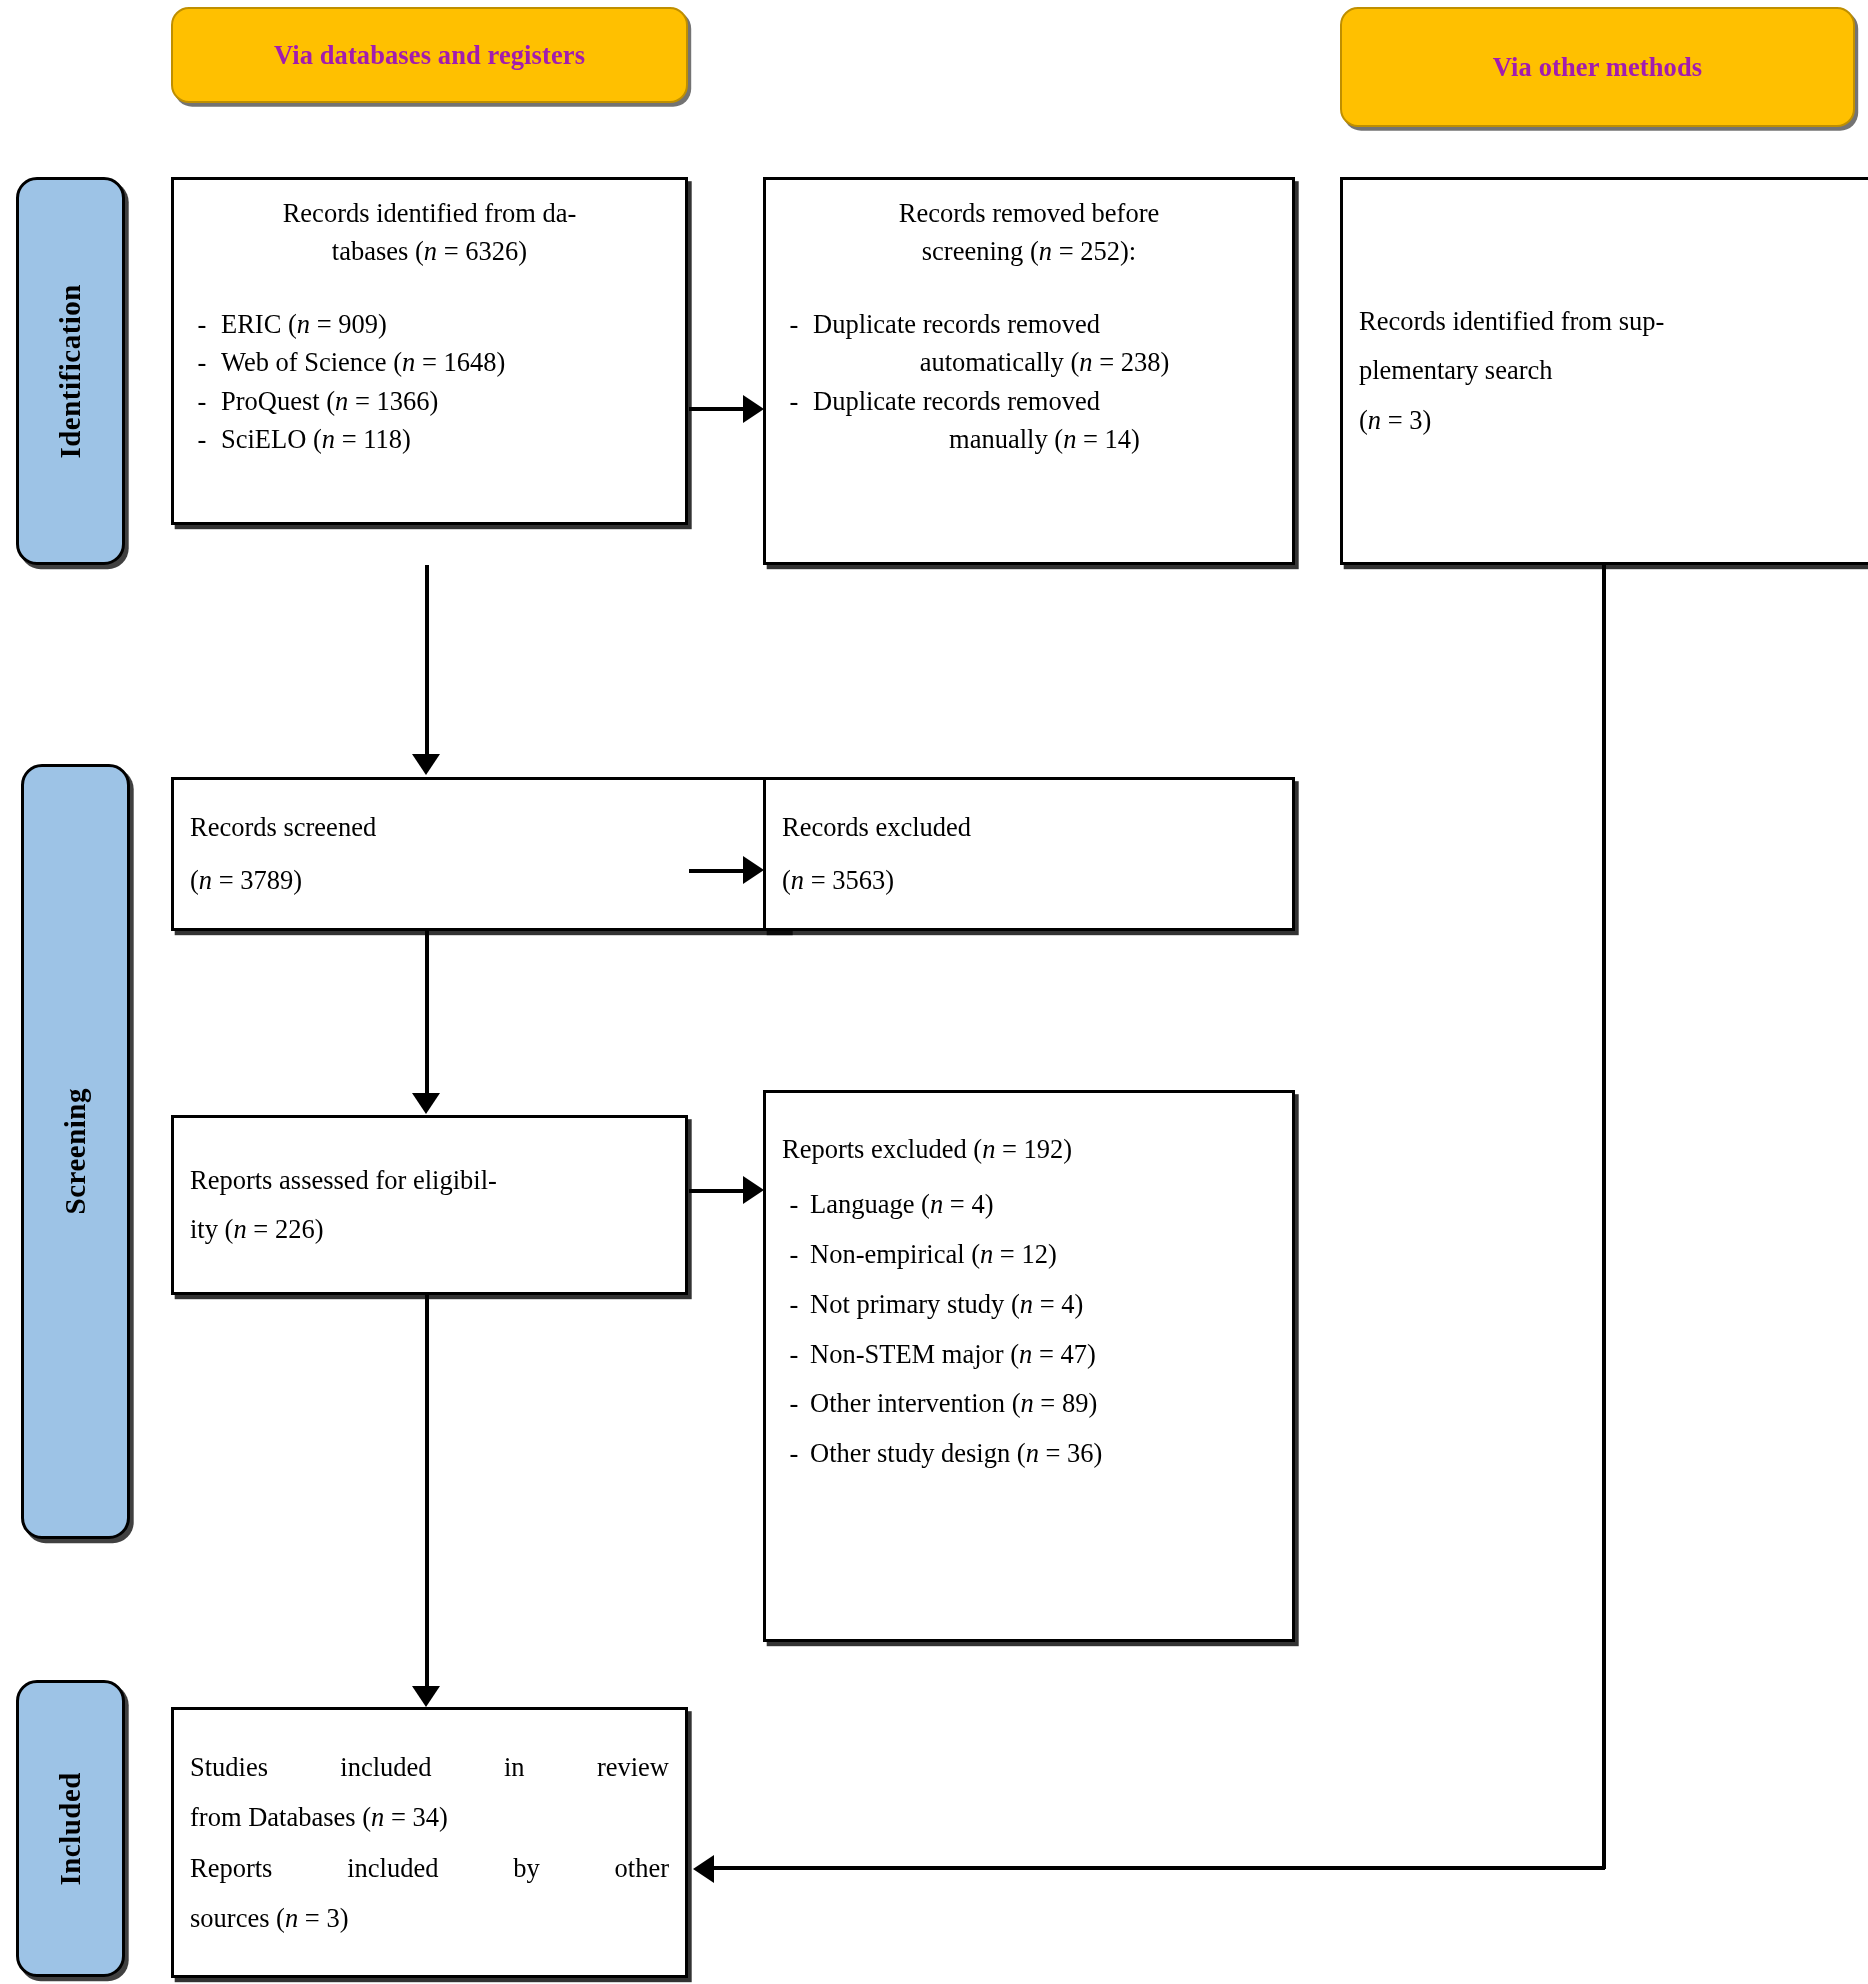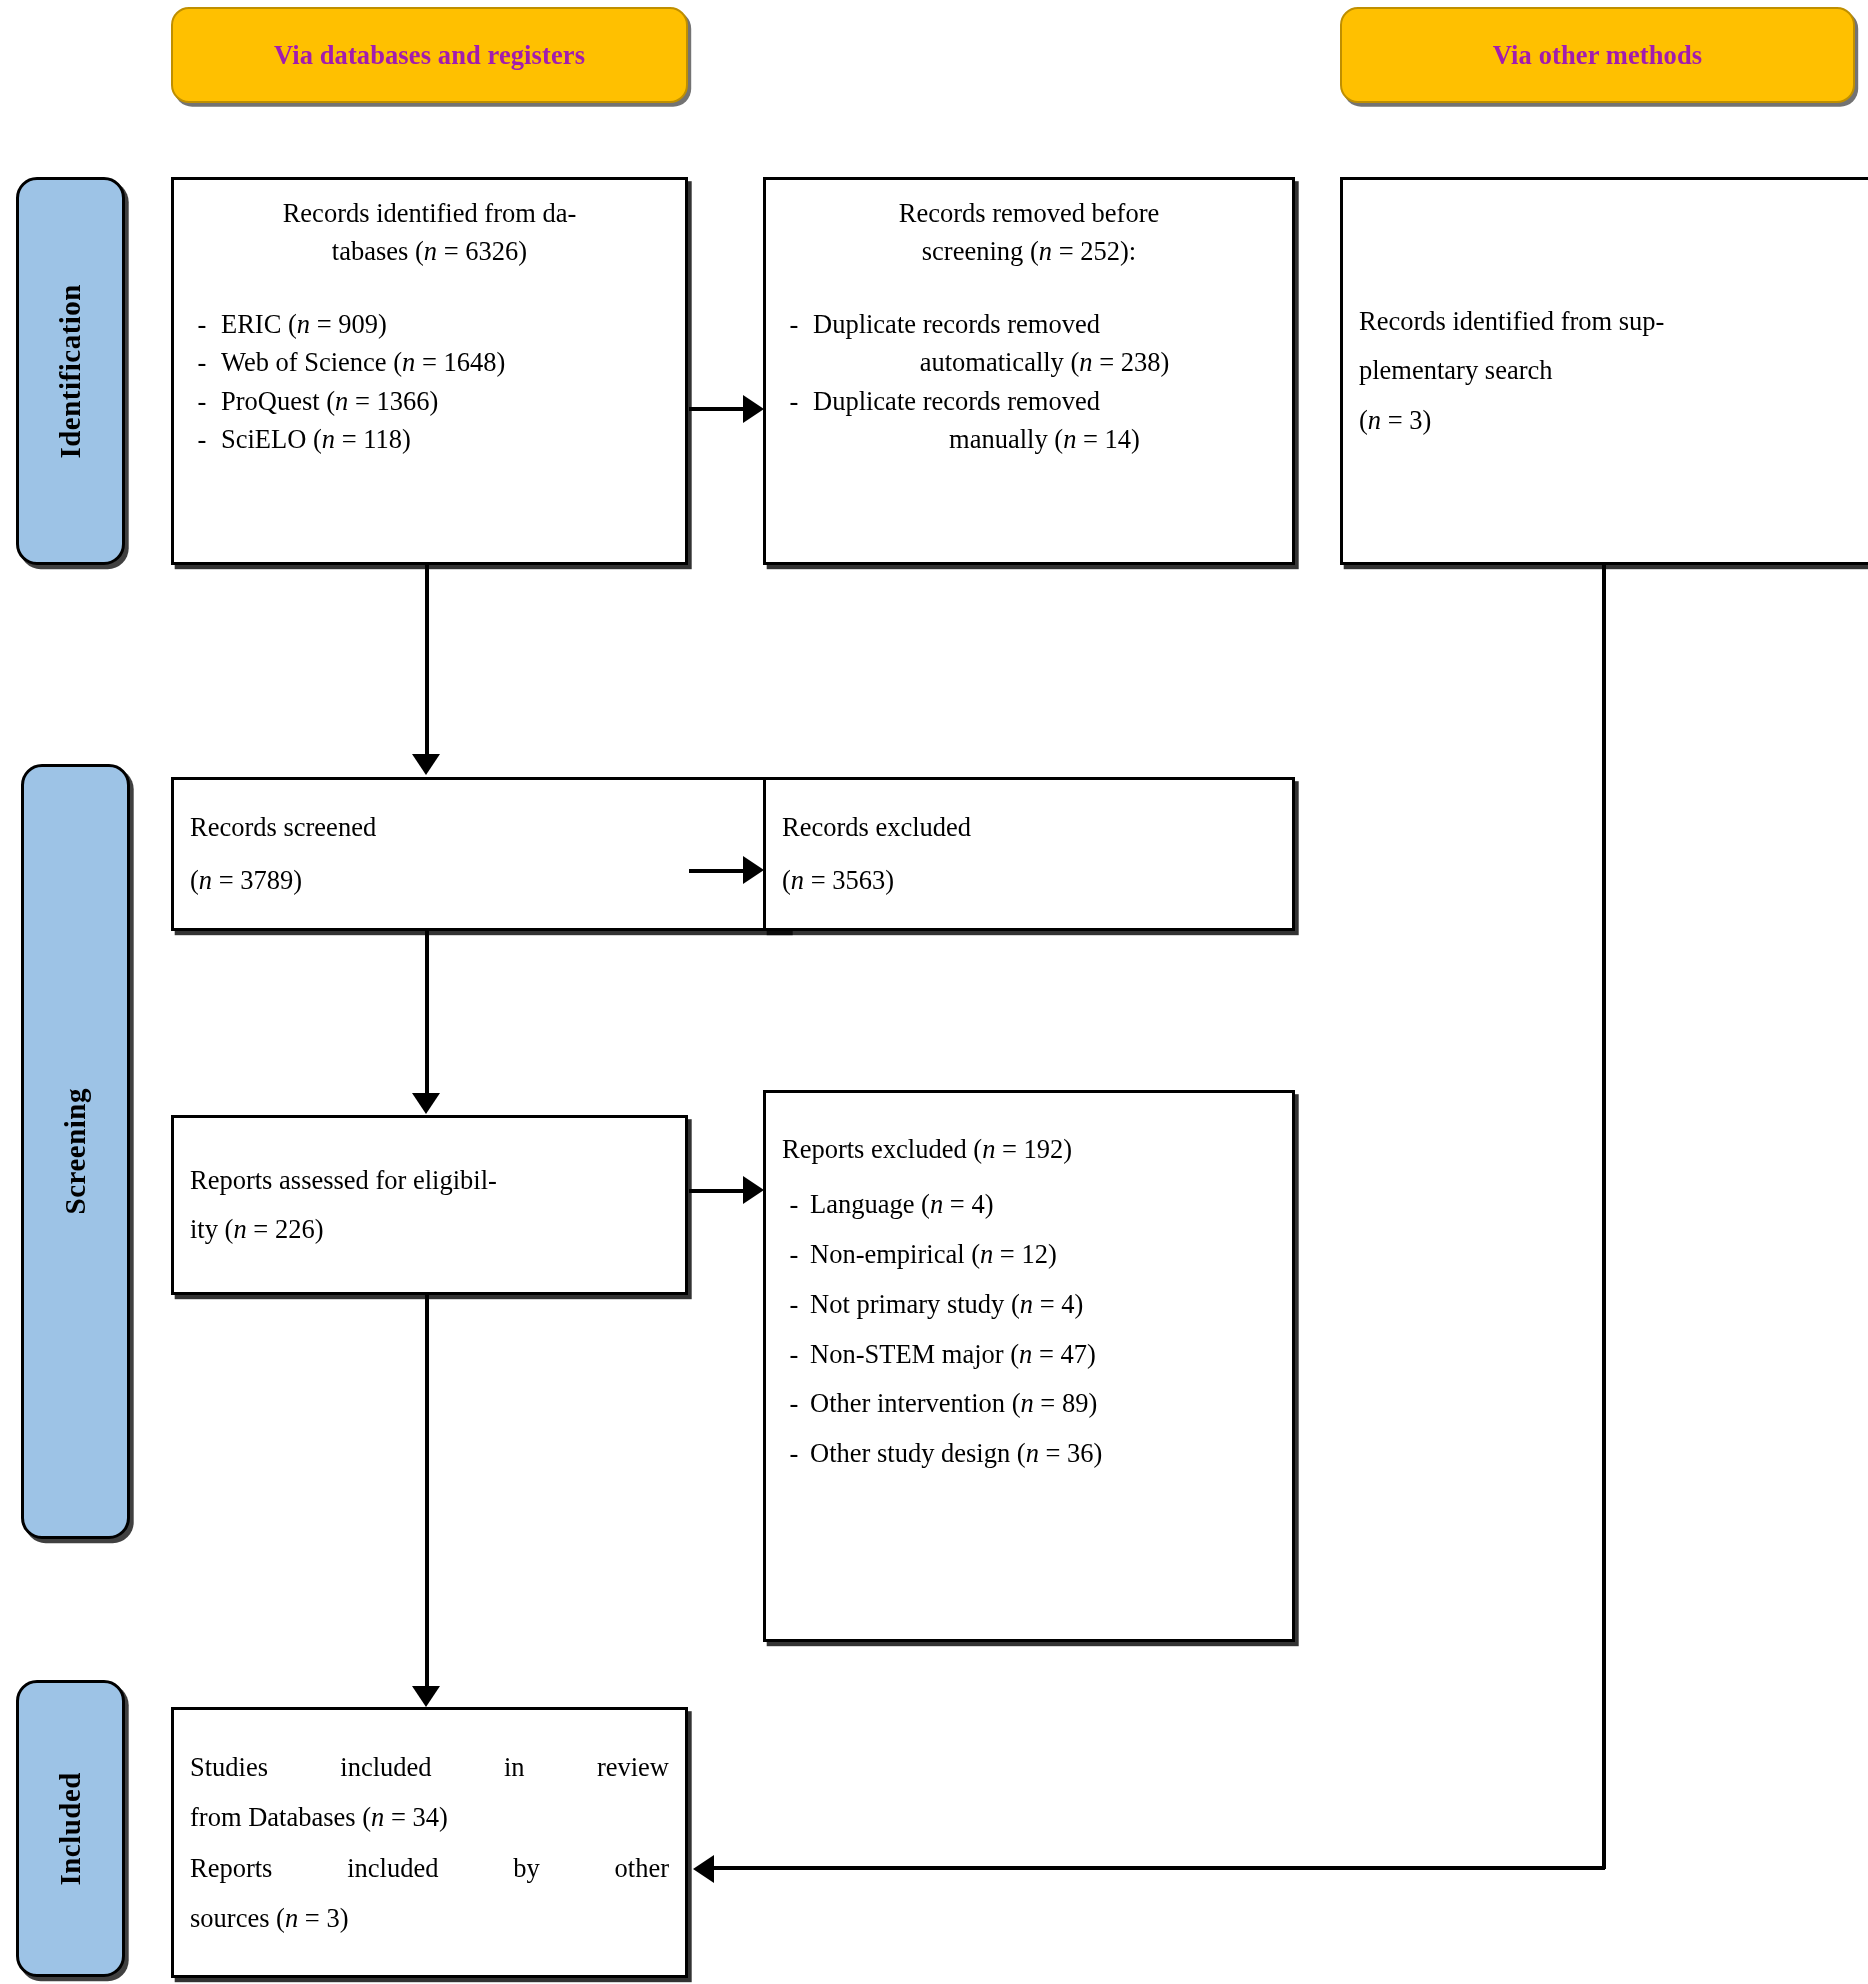--- a/index.html
+++ b/index.html
@@ -109,37 +109,37 @@
 </style>
 </head>
 <body>
 
 <div id="stage">
 
   <div class="abs banner" style="left:171px;top:7.4px;width:517px;height:96px;">
     <span>Via databases and registers</span>
   </div>
 
-  <div class="abs banner" style="left:1340px;top:7.4px;width:515px;height:96px;">
+  <div class="abs banner" style="left:1340px;top:7.4px;width:515px;height:120px;">
     <span>Via other methods</span>
   </div>
 
   <div class="abs stagepill" style="left:16px;top:177px;width:109px;height:388px;">
     <span>Identification</span>
   </div>
 
   <div class="abs stagepill" style="left:21px;top:764px;width:109px;height:775px;">
     <span>Screening</span>
   </div>
 
   <div class="abs stagepill" style="left:16px;top:1680px;width:109px;height:297px;">
     <span>Included</span>
   </div>
 
-  <div class="abs wbox center" style="left:171px;top:177px;width:517px;height:388px;">
+  <div class="abs wbox center" style="left:171px;top:177px;width:517px;height:348px;">
     <div>
       <span>Records identified from da-</span><br>
       <span>tabases (</span><span class="it">n</span><span> = 6326)</span>
     </div>
     <div class="gap-md"></div>
     <ul>
       <li><span>ERIC (</span><span class="it">n</span><span> = 909)</span></li>
       <li><span>Web of Science (</span><span class="it">n</span><span> = 1648)</span></li>
       <li><span>ProQuest (</span><span class="it">n</span><span> = 1366)</span></li>
       <li><span>SciELO (</span><span class="it">n</span><span> = 118)</span></li>

